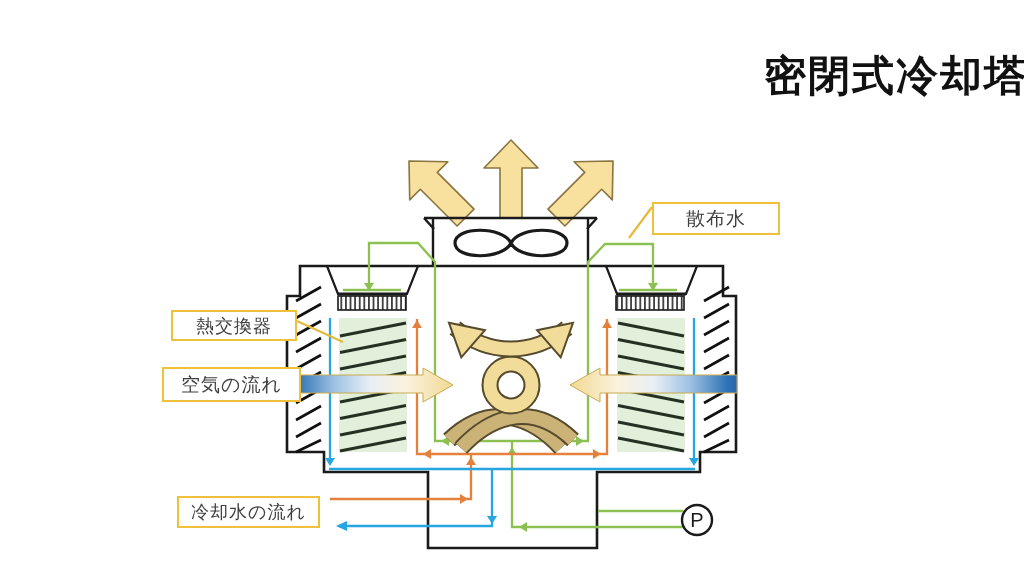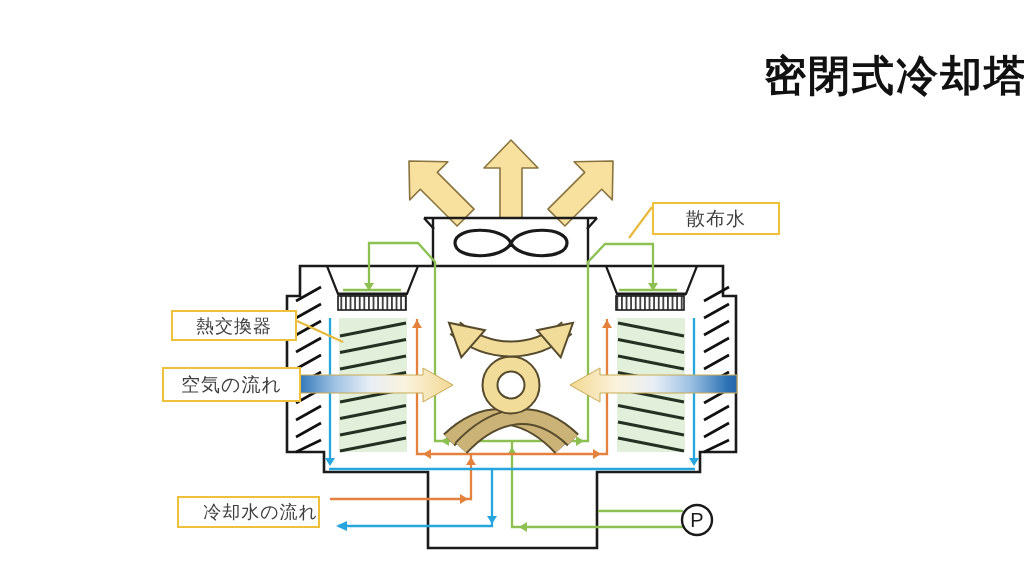--- a/index.html
+++ b/index.html
@@ -7,21 +7,21 @@
          font-family:"Liberation Sans","DejaVu Sans",sans-serif;}
   .stage svg{position:absolute;left:0;top:0;}
   .title{position:absolute;top:48px;left:4px;width:1024px;text-align:right;
          font-size:42px;font-weight:700;color:#111;letter-spacing:2px;}
   .callout{position:absolute;box-sizing:border-box;background:#fff;border:2px solid #EFC13B;
            color:#3f3f3f;display:flex;align-items:center;justify-content:center;
            font-size:19px;line-height:1;letter-spacing:1px;z-index:5;}
   .co-spray{left:652px;top:202px;width:128px;height:33px;}
   .co-heat{left:171px;top:310px;width:126px;height:31px;font-size:18px;}
   .co-air{left:162px;top:367px;width:139px;height:35px;}
-  .co-cool{left:177px;top:496px;width:143px;height:32px;font-size:18px;justify-content:flex-end;}
+  .co-cool{left:177px;top:496px;width:143px;height:32px;font-size:18px;}
 </style>
 </head>
 <body>
 
 <div class="stage">
 
   <div class="title">密閉式冷却塔</div>
 
   <svg width="1024" height="576" viewBox="0 0 1024 576">
     <defs>

